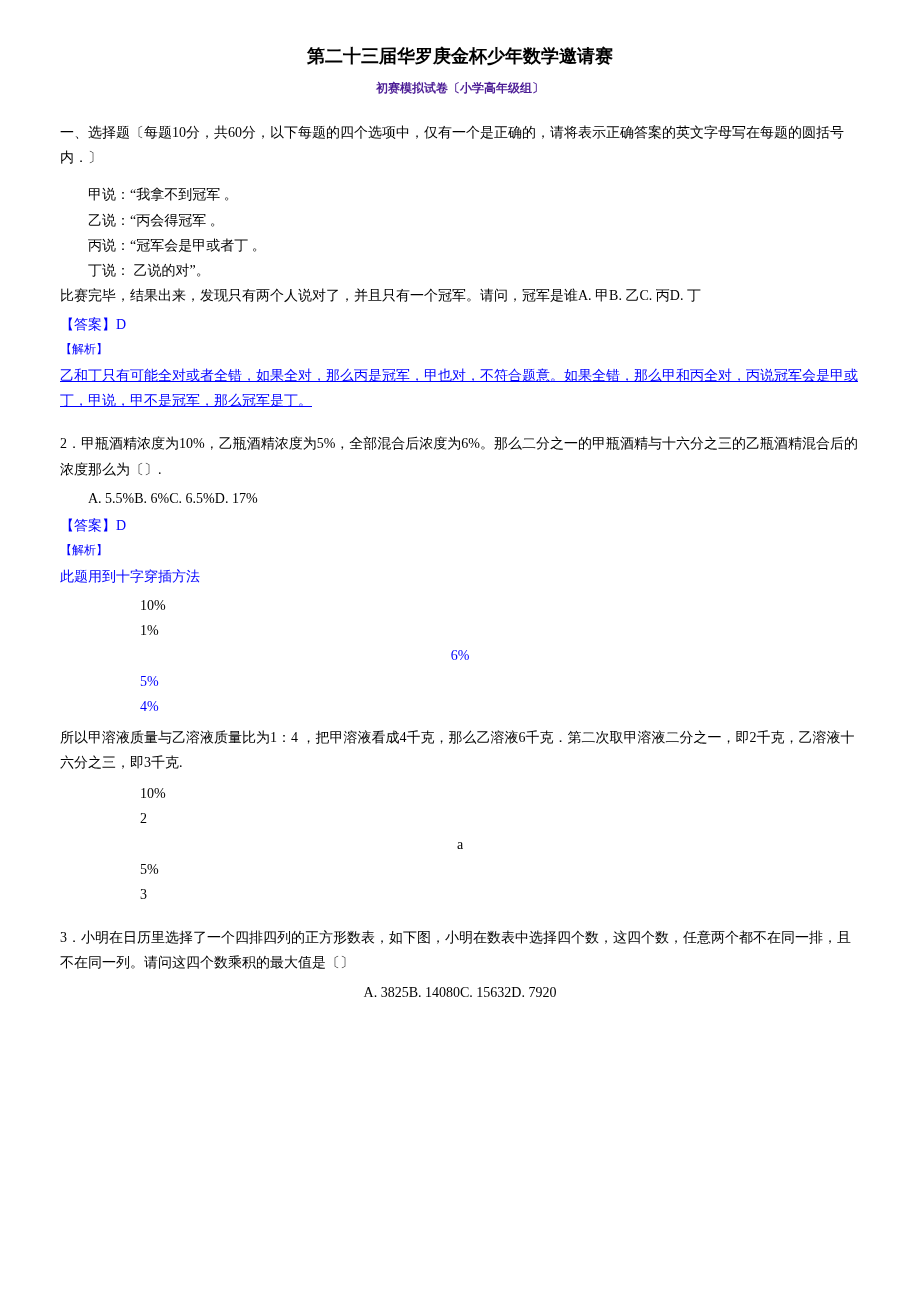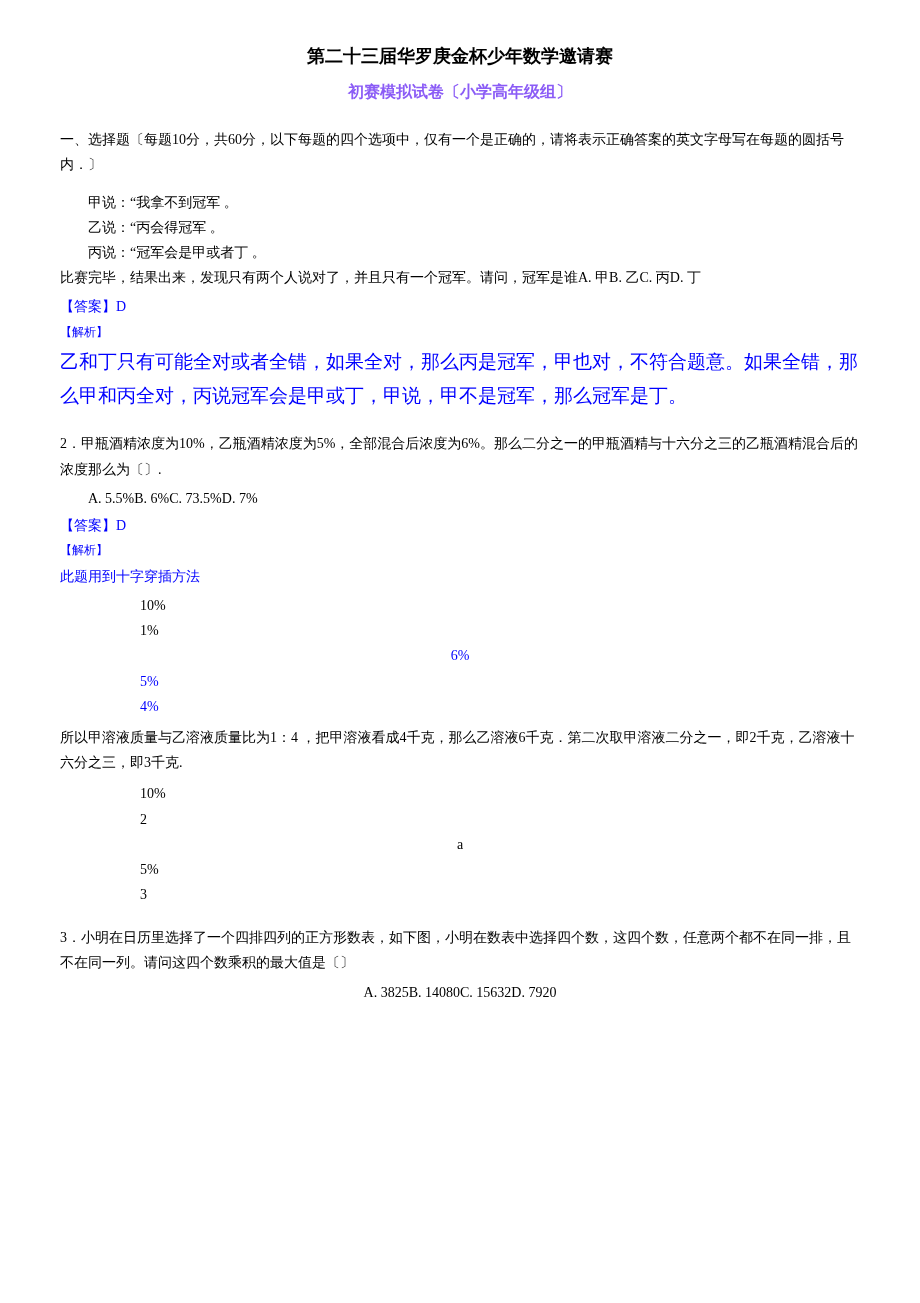--- a/index.html
+++ b/index.html
@@ -19,24 +19,24 @@
     }
     .page-title {
       text-align: center;
       font-size: 18px;
       font-weight: bold;
       margin-bottom: 6px;
       color: #000;
     }
     .page-subtitle {
       text-align: center;
-      font-size: 16px;
+      font-size: 12px;
       font-weight: bold;
       margin-bottom: 20px;
-      color: #8b5cf6;
+      color: #4c1d95;
     }
     .section-header {
       font-size: 14px;
       margin-bottom: 12px;
       color: #000;
       line-height: 1.8;
     }
     .question-block {
       margin-bottom: 18px;
     }
@@ -45,23 +45,24 @@
       margin-bottom: 4px;
       line-height: 1.8;
     }
     .analysis-label {
       color: #00f;
       font-size: 12px;
       margin: 2px 0;
     }
     .analysis-text {
       color: #00f;
-      font-size: 19px;
+      font-size: 14px;
       line-height: 1.8;
       margin: 2px 0 8px 0;
+      text-decoration: underline;
     }
     .q-indent {
       padding-left: 28px;
     }
     .options-line {
       padding-left: 28px;
       color: #000;
     }
     .blue-text {
       color: #00f;
@@ -85,33 +86,34 @@
 
 <div class="page-title">第二十三届华罗庚金杯少年数学邀请赛</div>
 <div class="page-subtitle">初赛模拟试卷〔小学高年级组〕</div>
 
 <div class="section-header">一、选择题〔每题10分，共60分，以下每题的四个选项中，仅有一个是正确的，请将表示正确答案的英文字母写在每题的圆括号内．〕</div>
 
 <div class="question-block">
   <div class="q-indent">甲说：“我拿不到冠军  。</div>
   <div class="q-indent">乙说：“丙会得冠军  。</div>
   <div class="q-indent">丙说：“冠军会是甲或者丁  。</div>
+  <div class="q-indent">丁说：  乙说的对”。</div>
   <div class="question-text">比赛完毕，结果出来，发现只有两个人说对了，并且只有一个冠军。请问，冠军是谁A. 甲B. 乙C. 丙D. 丁</div>
   <div class="answer-line">
     <span class="blue-text">【答案】</span><span class="blue-text">D</span>
   </div>
   <div class="analysis-label">【解析】</div>
   <div class="analysis-text">乙和丁只有可能全对或者全错，如果全对，那么丙是冠军，甲也对，不符合题意。如果全错，那么甲和丙全对，丙说冠军会是甲或丁，甲说，甲不是冠军，那么冠军是丁。</div>
 </div>
 
 <div class="question-block">
   <div class="question-text">
     <span>2．</span><span>甲瓶酒精浓度为10%，乙瓶酒精浓度为5%，全部混合后浓度为6%。那么二分之一的甲瓶酒精与十六分之三的乙瓶酒精混合后的浓度那么为〔〕.</span>
   </div>
-  <div class="options-line">A. 5.5%B. 6%C. 73.5%D. 7%</div>
+  <div class="options-line">A. 5.5%B. 6%C. 6.5%D. 17%</div>
   <div class="answer-line">
     <span class="blue-text">【答案】</span><span class="blue-text">D</span>
   </div>
   <div class="analysis-label">【解析】</div>
   <div class="blue-text" style="margin-bottom:4px;">此题用到十字穿插方法</div>
 
   <div style="margin: 2px 0; color:#000;">
     <div class="flex-spaced" style="padding: 0 80px;">
       <span>10%</span>
       <span>1%</span>

